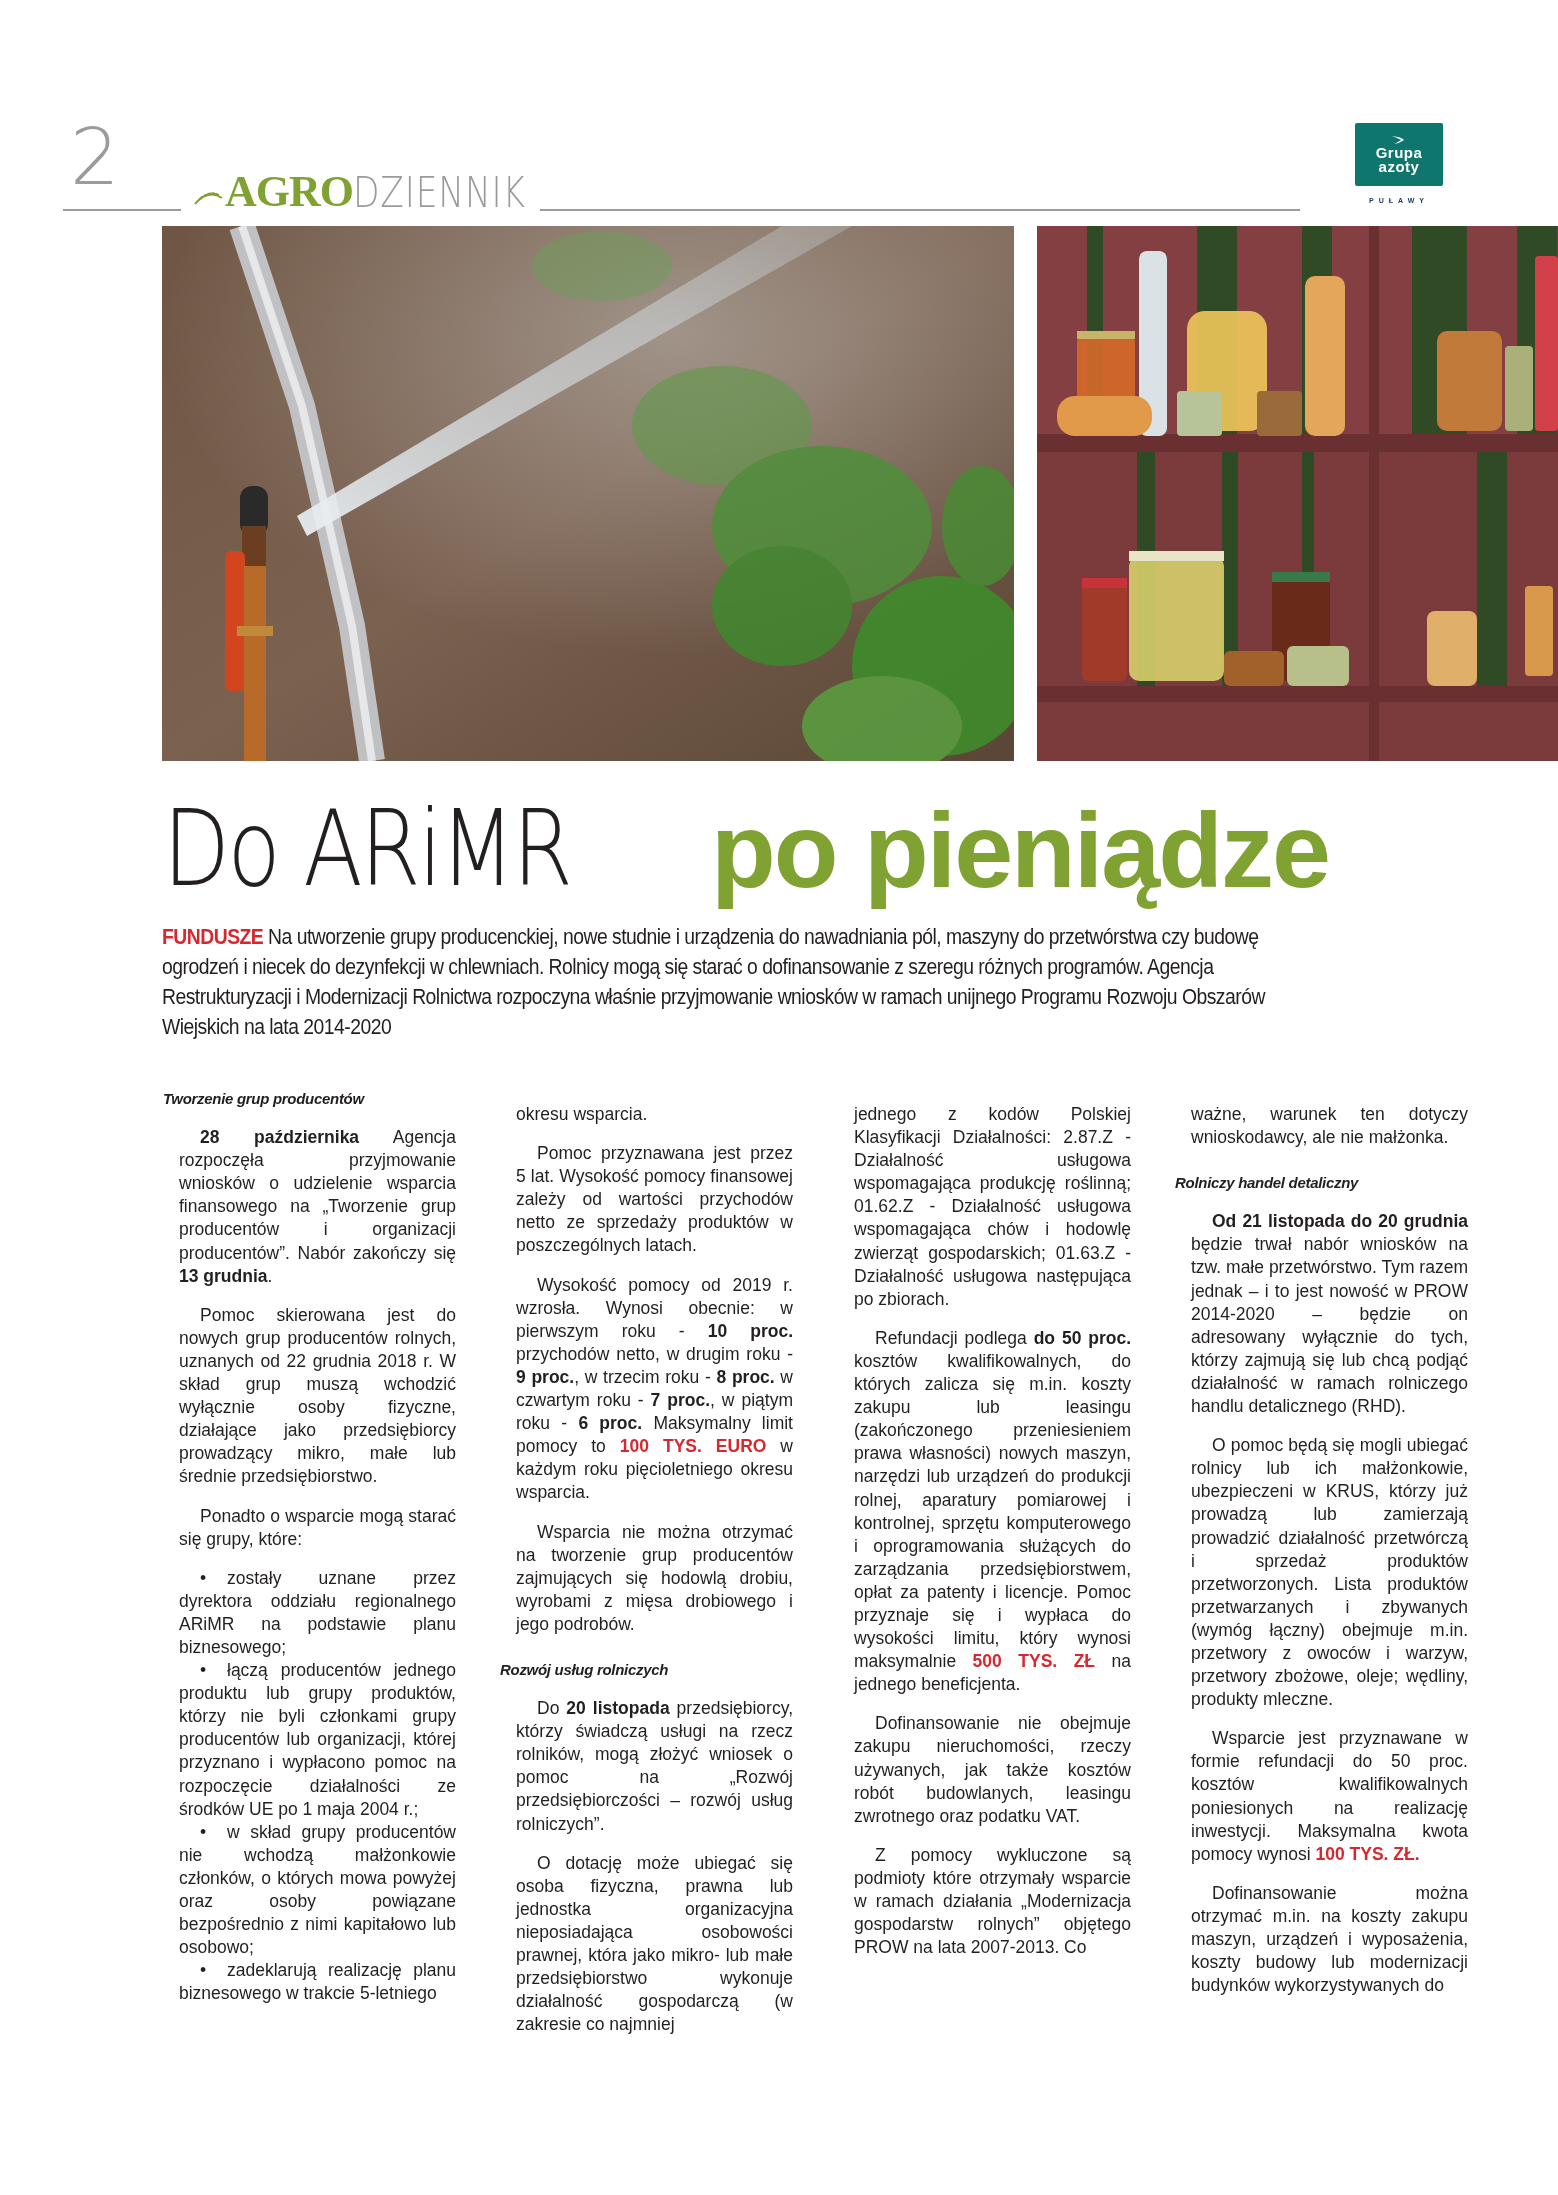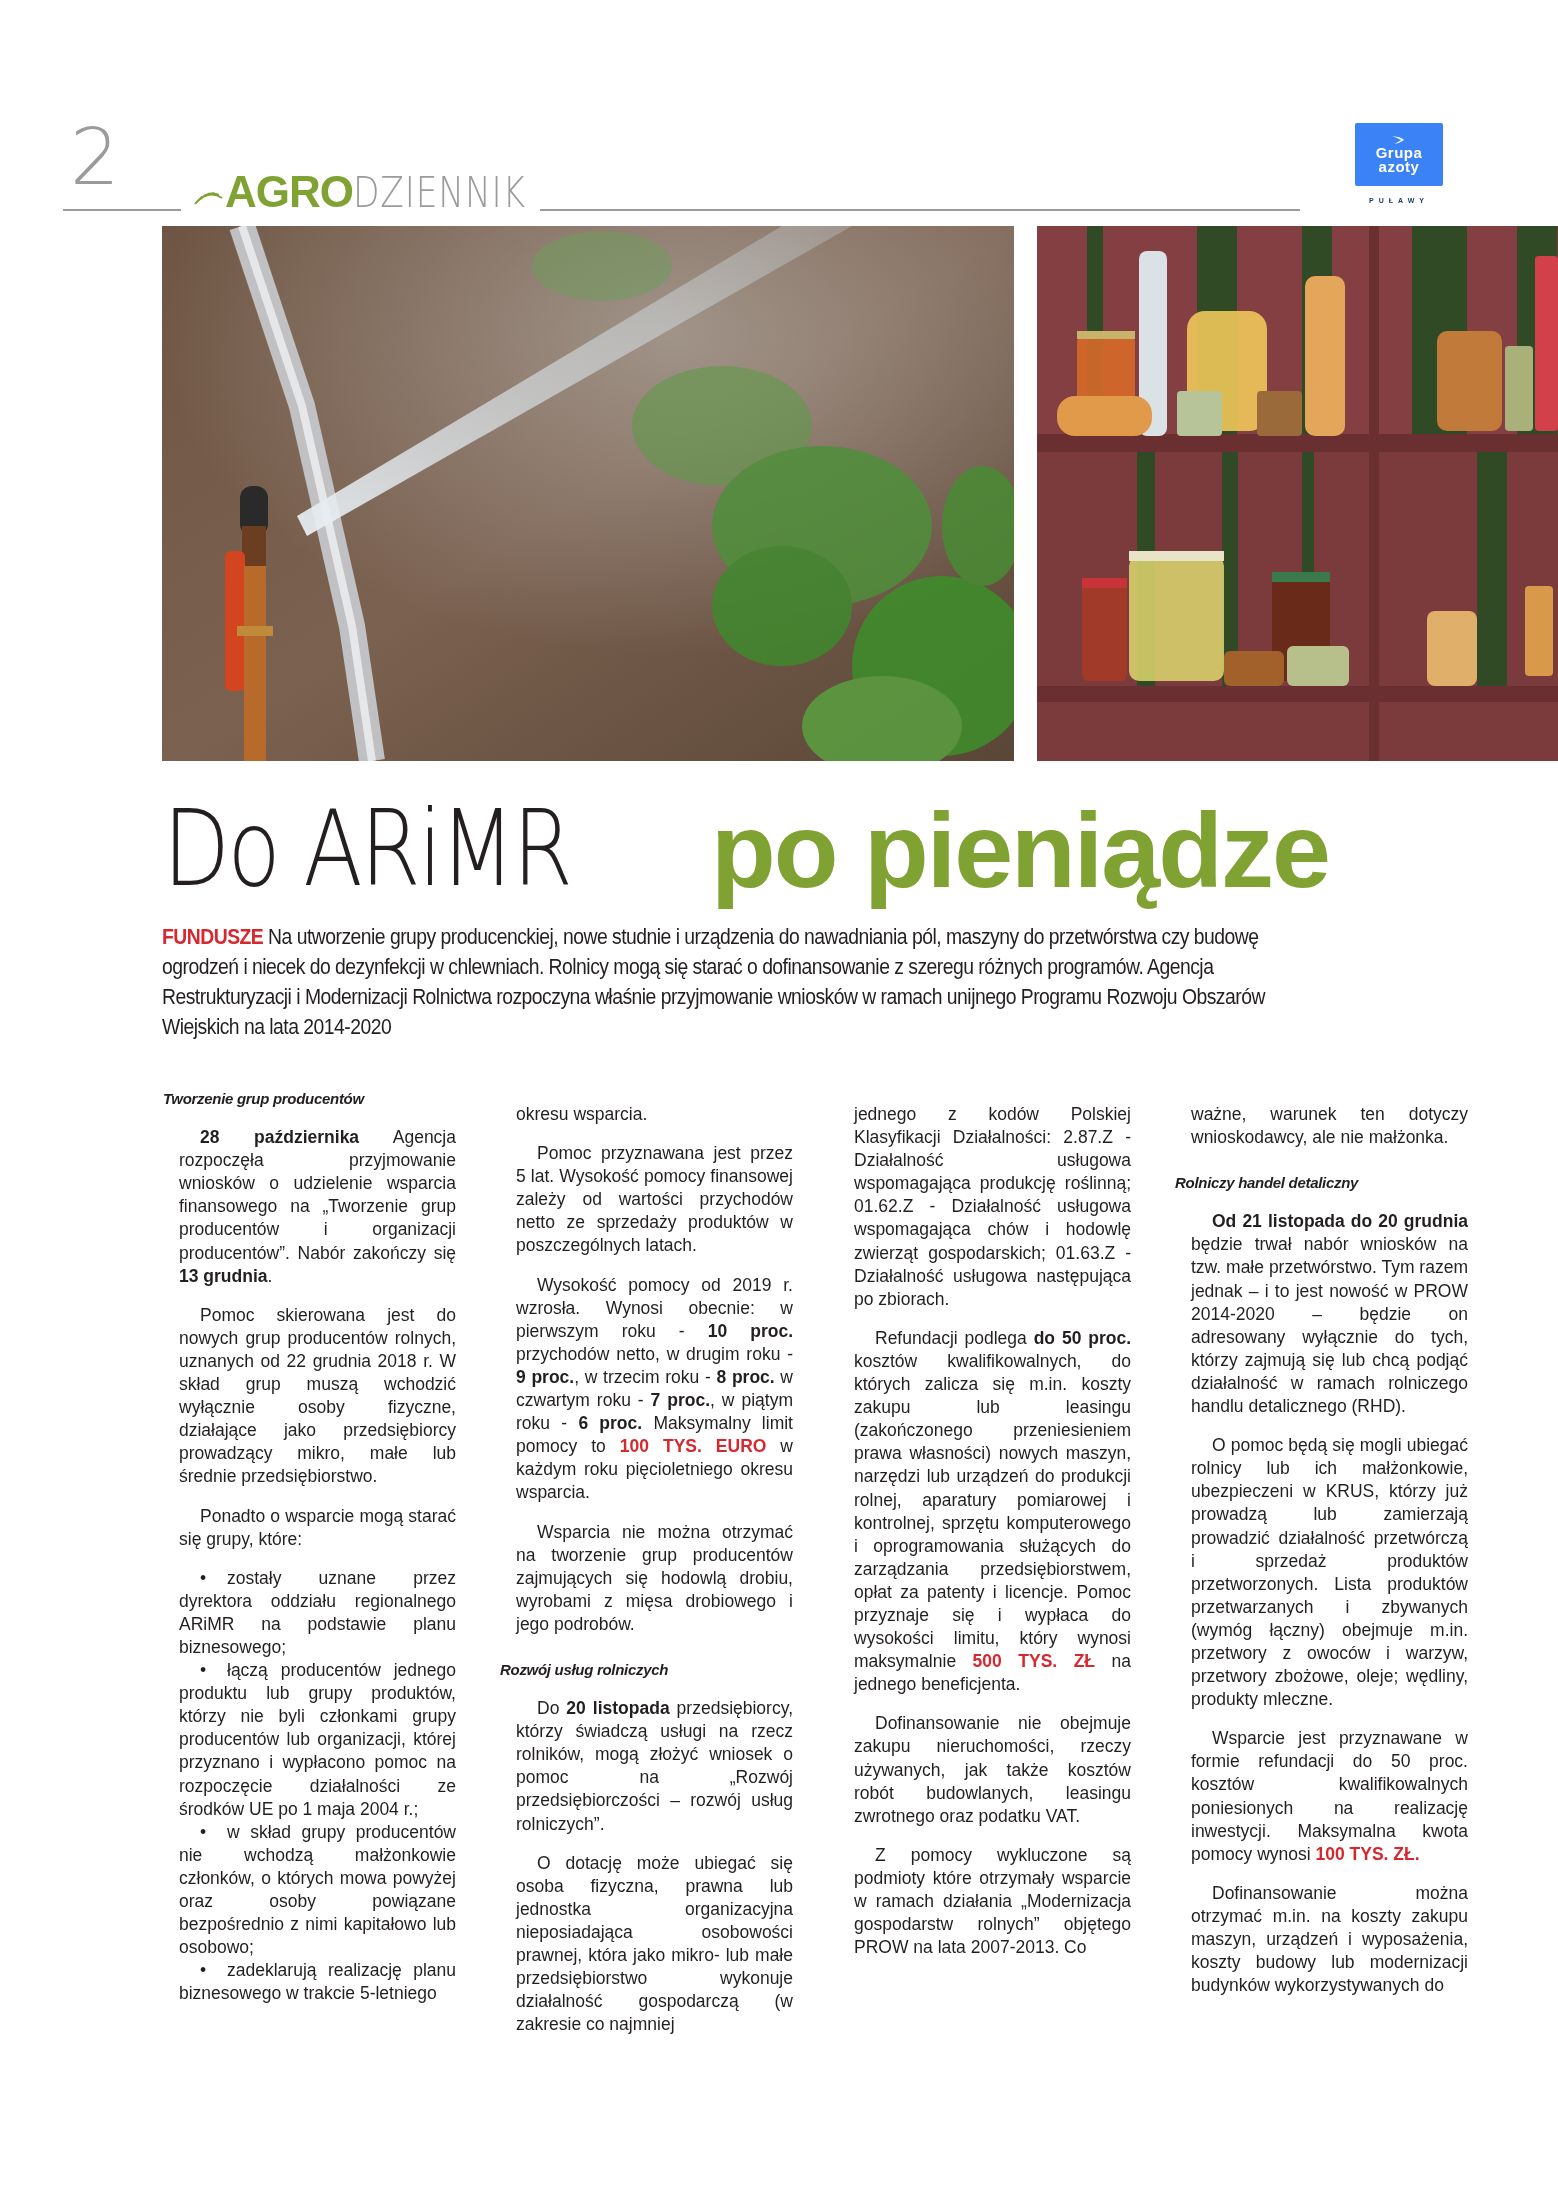--- a/index.html
+++ b/index.html
@@ -4,25 +4,25 @@
 <style>
   html, body { margin: 0; padding: 0; background: #ffffff; }
   body { width: 1558px; height: 2195px; position: relative; overflow: hidden; font-family: "Liberation Sans", sans-serif; color: #231f20; }
 
   
   .page-number { position: absolute; left: 70px; top: 118px; font-family: "DejaVu Sans", sans-serif; font-weight: 200; font-size: 78px; line-height: 1; color: #9b9b9b; }
   .page-number::after { content: ""; }
   .hdr-line-left { position: absolute; left: 63px; top: 209px; width: 118px; height: 2px; background: #9b9b9b; }
   .brand { position: absolute; left: 193px; top: 168px; height: 46px; display: flex; align-items: flex-end; }
   .brand .wheat { width: 30px; height: 18px; margin-right: 2px; margin-bottom: 8px; }
-  .brand .agro { font-family: Liberation Sans, sans-serif; font-weight: bold; font-size: 44px; color: #7fa232; line-height: 1; letter-spacing: -1px; }
+  .brand .agro { font-family: Liberation Serif, serif; font-weight: bold; font-size: 44px; color: #7fa232; line-height: 1; letter-spacing: -1px; }
   .brand .dziennik { font-family: "DejaVu Sans", sans-serif; font-weight: 200; font-size: 42px; color: #9b9b9b; line-height: 1; letter-spacing: 1px; transform: scaleX(0.82); transform-origin: left bottom; display: inline-block; }
   .hdr-line-right { position: absolute; left: 540px; top: 209px; width: 760px; height: 2px; background: #9b9b9b; }
 
-  .logo-box { position: absolute; left: 1355px; top: 123px; width: 88px; height: 63px; background: #3b82f6; border-radius: 2px; display: flex; flex-direction: column; align-items: center; justify-content: center; }
+  .logo-box { position: absolute; left: 1355px; top: 123px; width: 88px; height: 63px; background: #0f766e; border-radius: 2px; display: flex; flex-direction: column; align-items: center; justify-content: center; }
   .logo-box .swoosh { width: 18px; height: 10px; margin-bottom: 1px; }
   .logo-box .l1, .logo-box .l2 { color: #ffffff; font-family: "Liberation Sans", sans-serif; font-weight: bold; font-size: 15px; line-height: 14px; letter-spacing: 0.5px; }
   .logo-sub { position: absolute; left: 1355px; top: 197px; width: 88px; text-align: center; font-size: 7px; letter-spacing: 5px; color: #1f3a64; font-weight: bold; }
 
   
   .photo { position: absolute; overflow: hidden; }
   .photo-left { left: 162px; top: 226px; width: 852px; height: 535px; background: linear-gradient(135deg, #6a5240 0%, #7a5f49 35%, #6b5544 60%, #5b4a3a 100%); }
   .photo-right { left: 1037px; top: 226px; width: 521px; height: 535px; background: #7a3a3c; }
 
   

